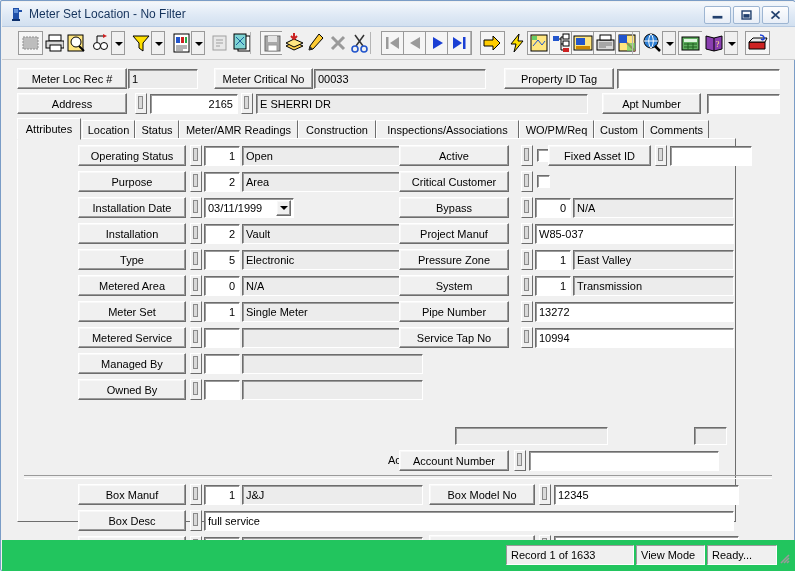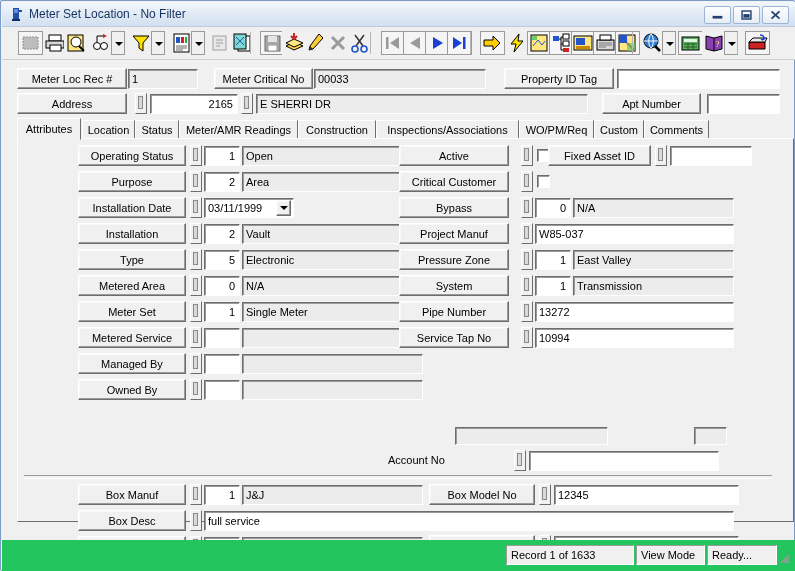--- a/index.html
+++ b/index.html
@@ -122,21 +122,21 @@
     border:1px solid;border-color:#ffffff #6d6d6d #6d6d6d #ffffff;
     box-sizing:border-box;
     display:flex;align-items:center;justify-content:center;
     font-size:11px;padding:0 5px;white-space:nowrap;
   }
   .tab.active{
     top:0;height:22px;background:#f0f0f0;border-bottom-color:#f0f0f0;
     z-index:3;
   }
   #tabpanel{
-    position:absolute;left:11px;top:77px;width:777px;height:384px;
+    position:absolute;left:11px;top:77px;width:719px;height:384px;
     background:#f0f0f0;
     border:1px solid;border-color:#ffffff #6d6d6d #6d6d6d #ffffff;
     box-sizing:border-box;
   }
   
   .hline{position:absolute;height:2px;border-top:1px solid #9a9a9a;border-bottom:1px solid #ffffff;}
 
   
   #statusbar{
     position:absolute;left:1px;top:539px;width:793px;height:31px;
@@ -693,20 +693,23 @@
       <div class="sunken gray fieldbox" style="left:437px;top:288px;width:153px;height:18px">
         <span></span>
       </div>
       <div class="plainlabel" style="left:601px;top:291px">
         <span>Tap Number</span>
       </div>
       <div class="sunken gray fieldbox" style="left:676px;top:288px;width:33px;height:18px">
         <span></span>
       </div>
 
+      <div class="btnface fieldbtn" style="left:381px;top:311px;width:110px">
+        <span>Account Number</span>
+      </div>
       <div class="spin" style="left:496px;top:311px">
           <i></i>
         </div>
       <div class="sunken fieldbox" style="left:511px;top:312px;width:190px">
         <span></span>
       </div>
 
       <div class="hline" style="left:6px;top:336px;width:748px"></div>
 
       <div id="box-col">

